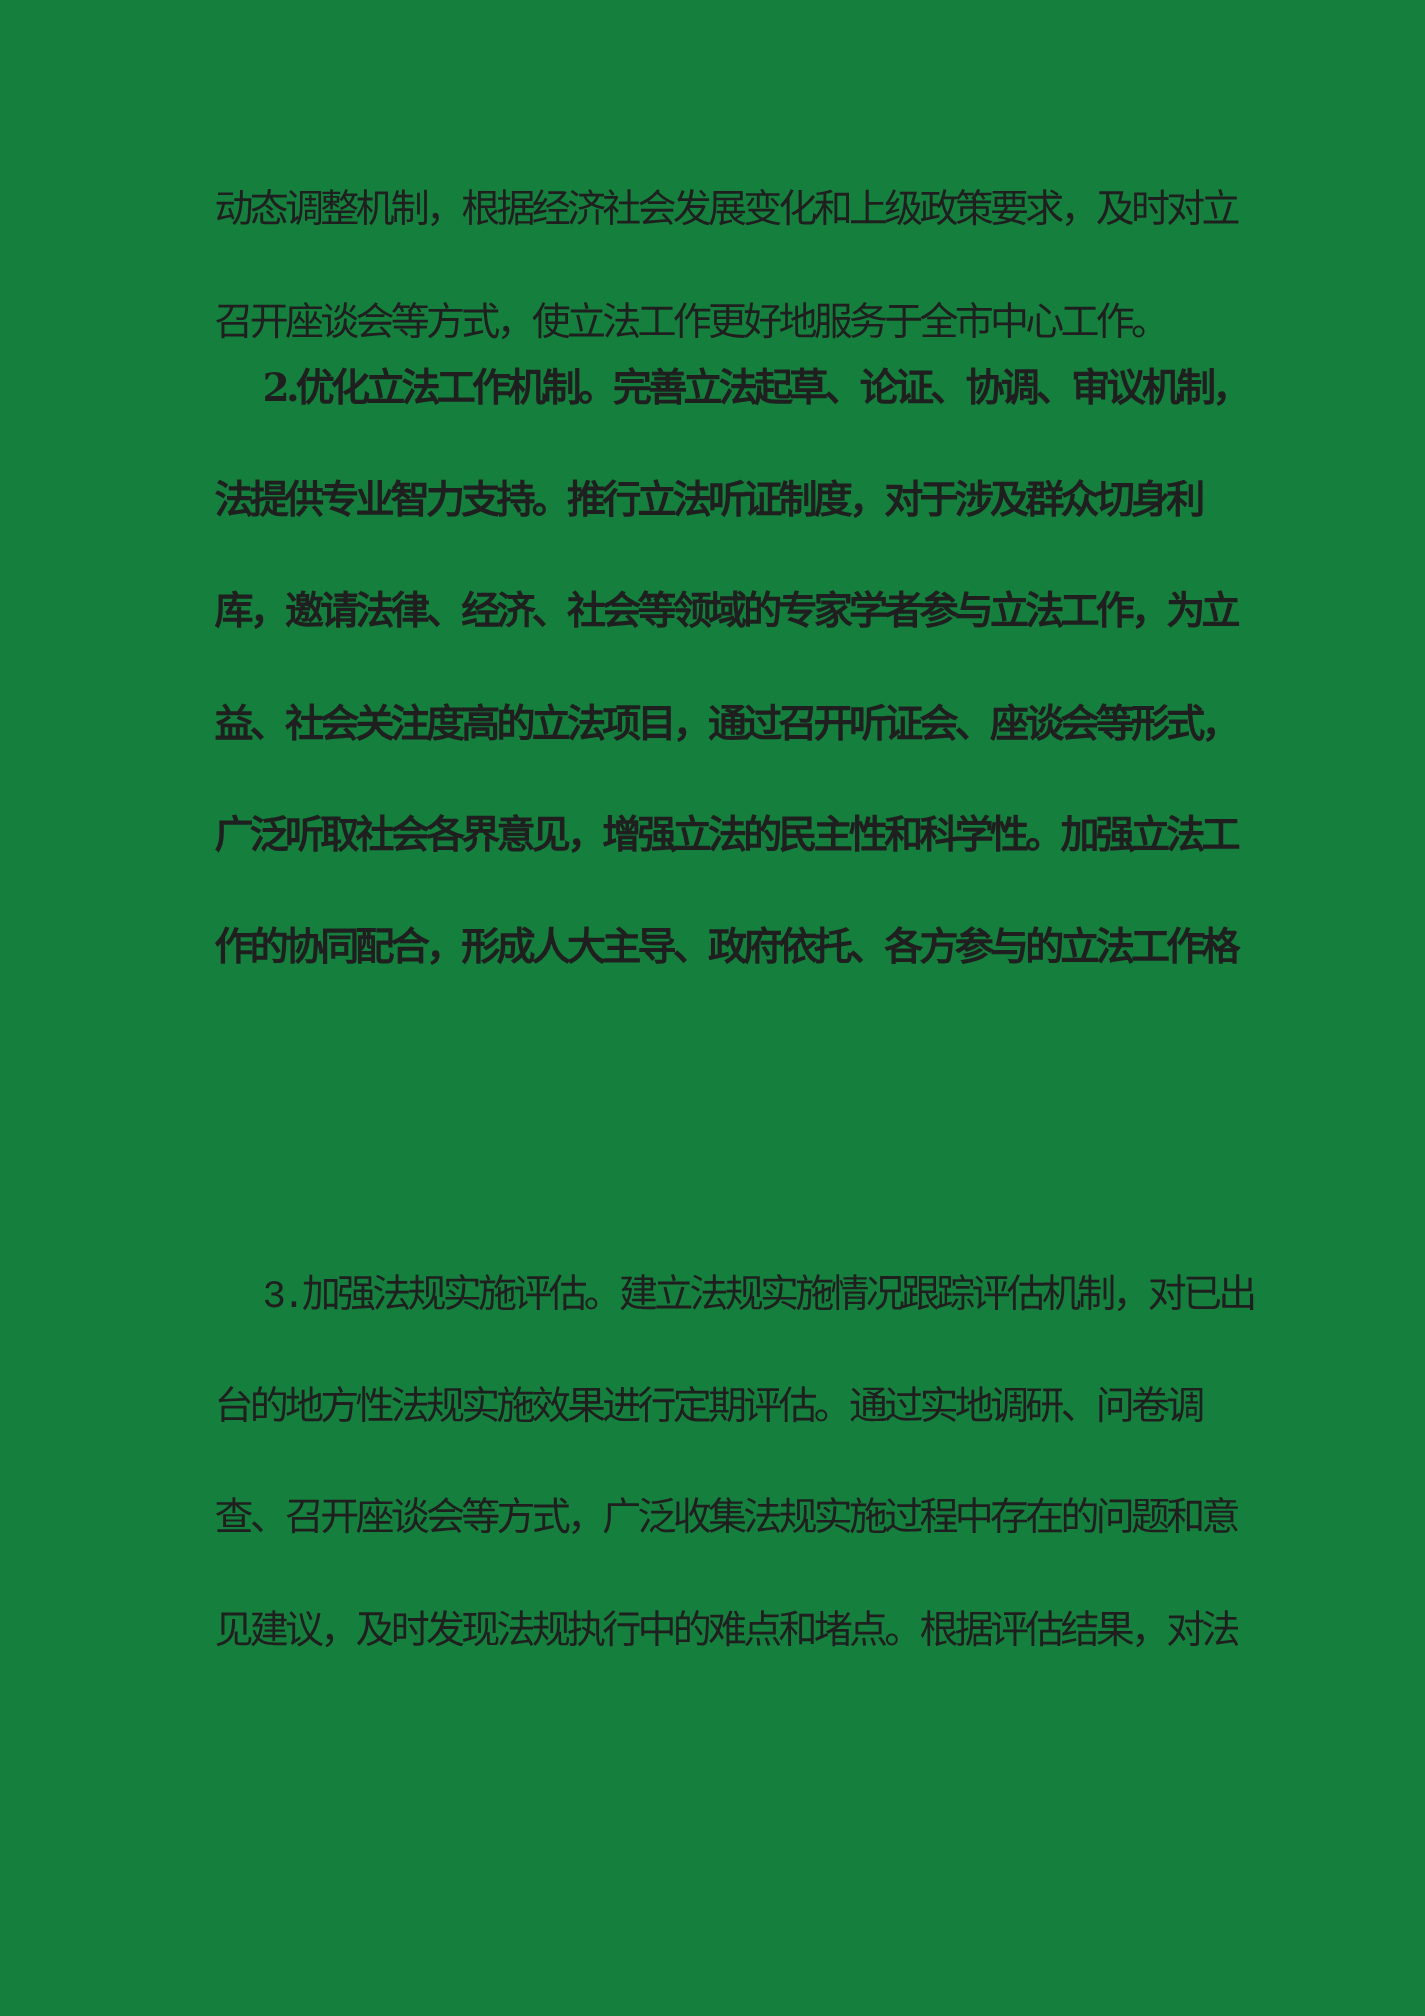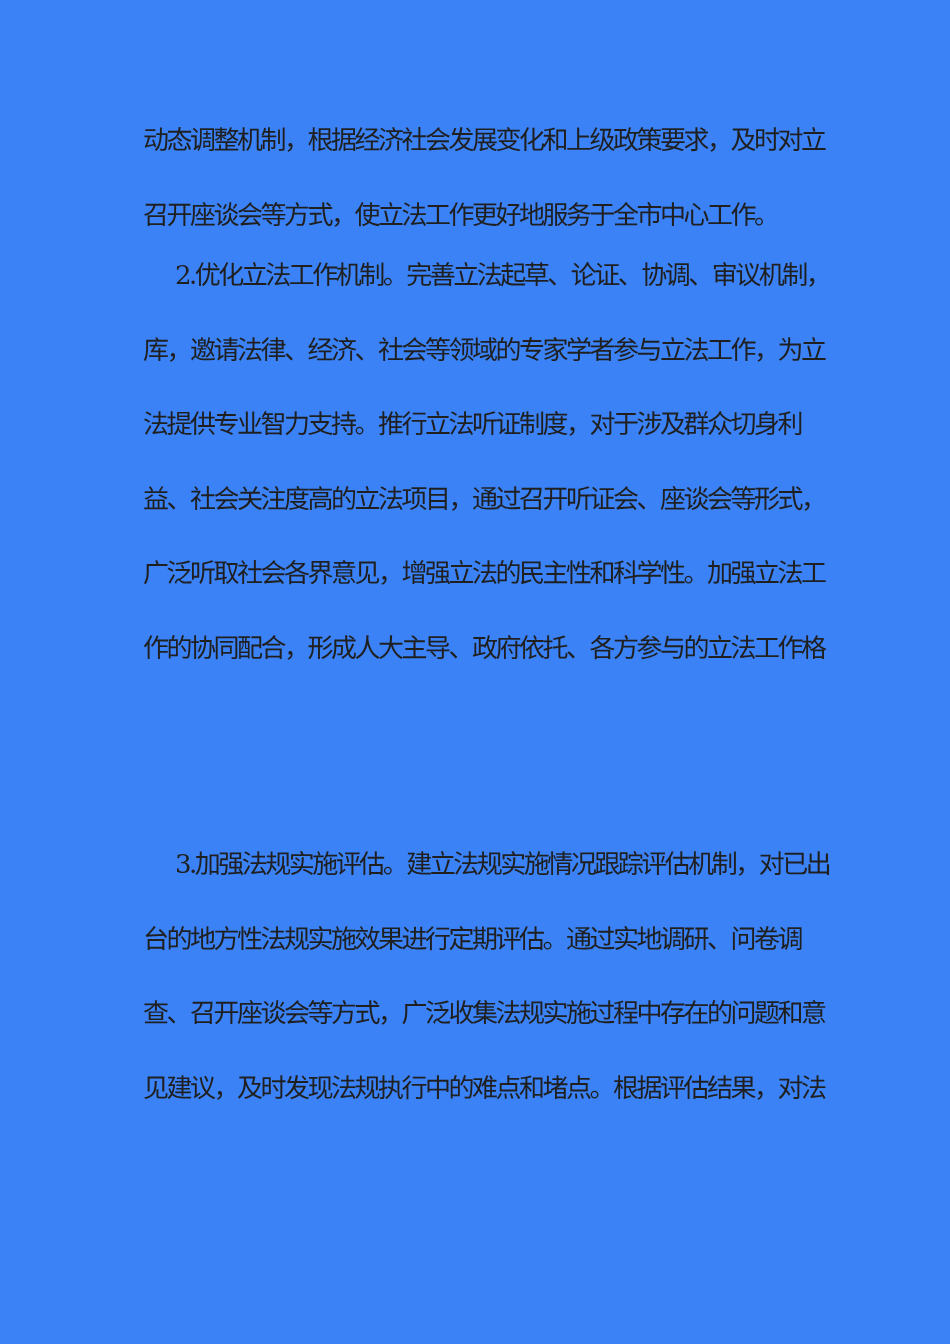--- a/index.html
+++ b/index.html
@@ -10,30 +10,30 @@
     width: 950px;
     height: 1344px;
     background: #ffffff;
     font-family: "DejaVu Serif", "Liberation Serif", serif;
     overflow: hidden;
   }
   .page {
     position: relative;
     width: 950px;
     height: 1344px;
-    background: #3b82f6;
+    background: #15803d;
   }
   .para {
     position: absolute;
     left: 143px;
     width: 690px;
     color: #1f1f1f;
   }
   .para-a { top: 103px; }
-  .para-b { top: 238px; }
+  .para-b { top: 222px; font-weight: bold; }
   .para-c { top: 827px; }
   .line {
     height: 74.5px;
     line-height: 74.5px;
     font-size: 26px;
     letter-spacing: -2.5px;
     white-space: nowrap;
     text-align: left;
   }
   .line.indent {
@@ -45,27 +45,27 @@
 
 <div class="page">
 
   <div class="para para-a" style="color: rgb(31, 31, 31);">
     <div class="line">动态调整机制，根据经济社会发展变化和上级政策要求，及时对立</div>
     <div class="line">召开座谈会等方式，使立法工作更好地服务于全市中心工作。</div>
   </div>
 
   <div class="para para-b" style="color: rgb(31, 31, 31);">
     <div class="line indent">2.优化立法工作机制。完善立法起草、论证、协调、审议机制，</div>
+    <div class="line">法提供专业智力支持。推行立法听证制度，对于涉及群众切身利</div>
     <div class="line">库，邀请法律、经济、社会等领域的专家学者参与立法工作，为立</div>
-    <div class="line">法提供专业智力支持。推行立法听证制度，对于涉及群众切身利</div>
     <div class="line">益、社会关注度高的立法项目，通过召开听证会、座谈会等形式，</div>
     <div class="line">广泛听取社会各界意见，增强立法的民主性和科学性。加强立法工</div>
     <div class="line">作的协同配合，形成人大主导、政府依托、各方参与的立法工作格</div>
   </div>
 
-  <div class="para para-c" style="color: rgb(31, 31, 31);">
+  <div class="para para-c" style="color: rgb(31, 31, 31); font-family: Liberation Mono, monospace;">
     <div class="line indent">3.加强法规实施评估。建立法规实施情况跟踪评估机制，对已出</div>
     <div class="line">台的地方性法规实施效果进行定期评估。通过实地调研、问卷调</div>
     <div class="line">查、召开座谈会等方式，广泛收集法规实施过程中存在的问题和意</div>
     <div class="line">见建议，及时发现法规执行中的难点和堵点。根据评估结果，对法</div>
   </div>
 
 </div>
 
 </body></html>

